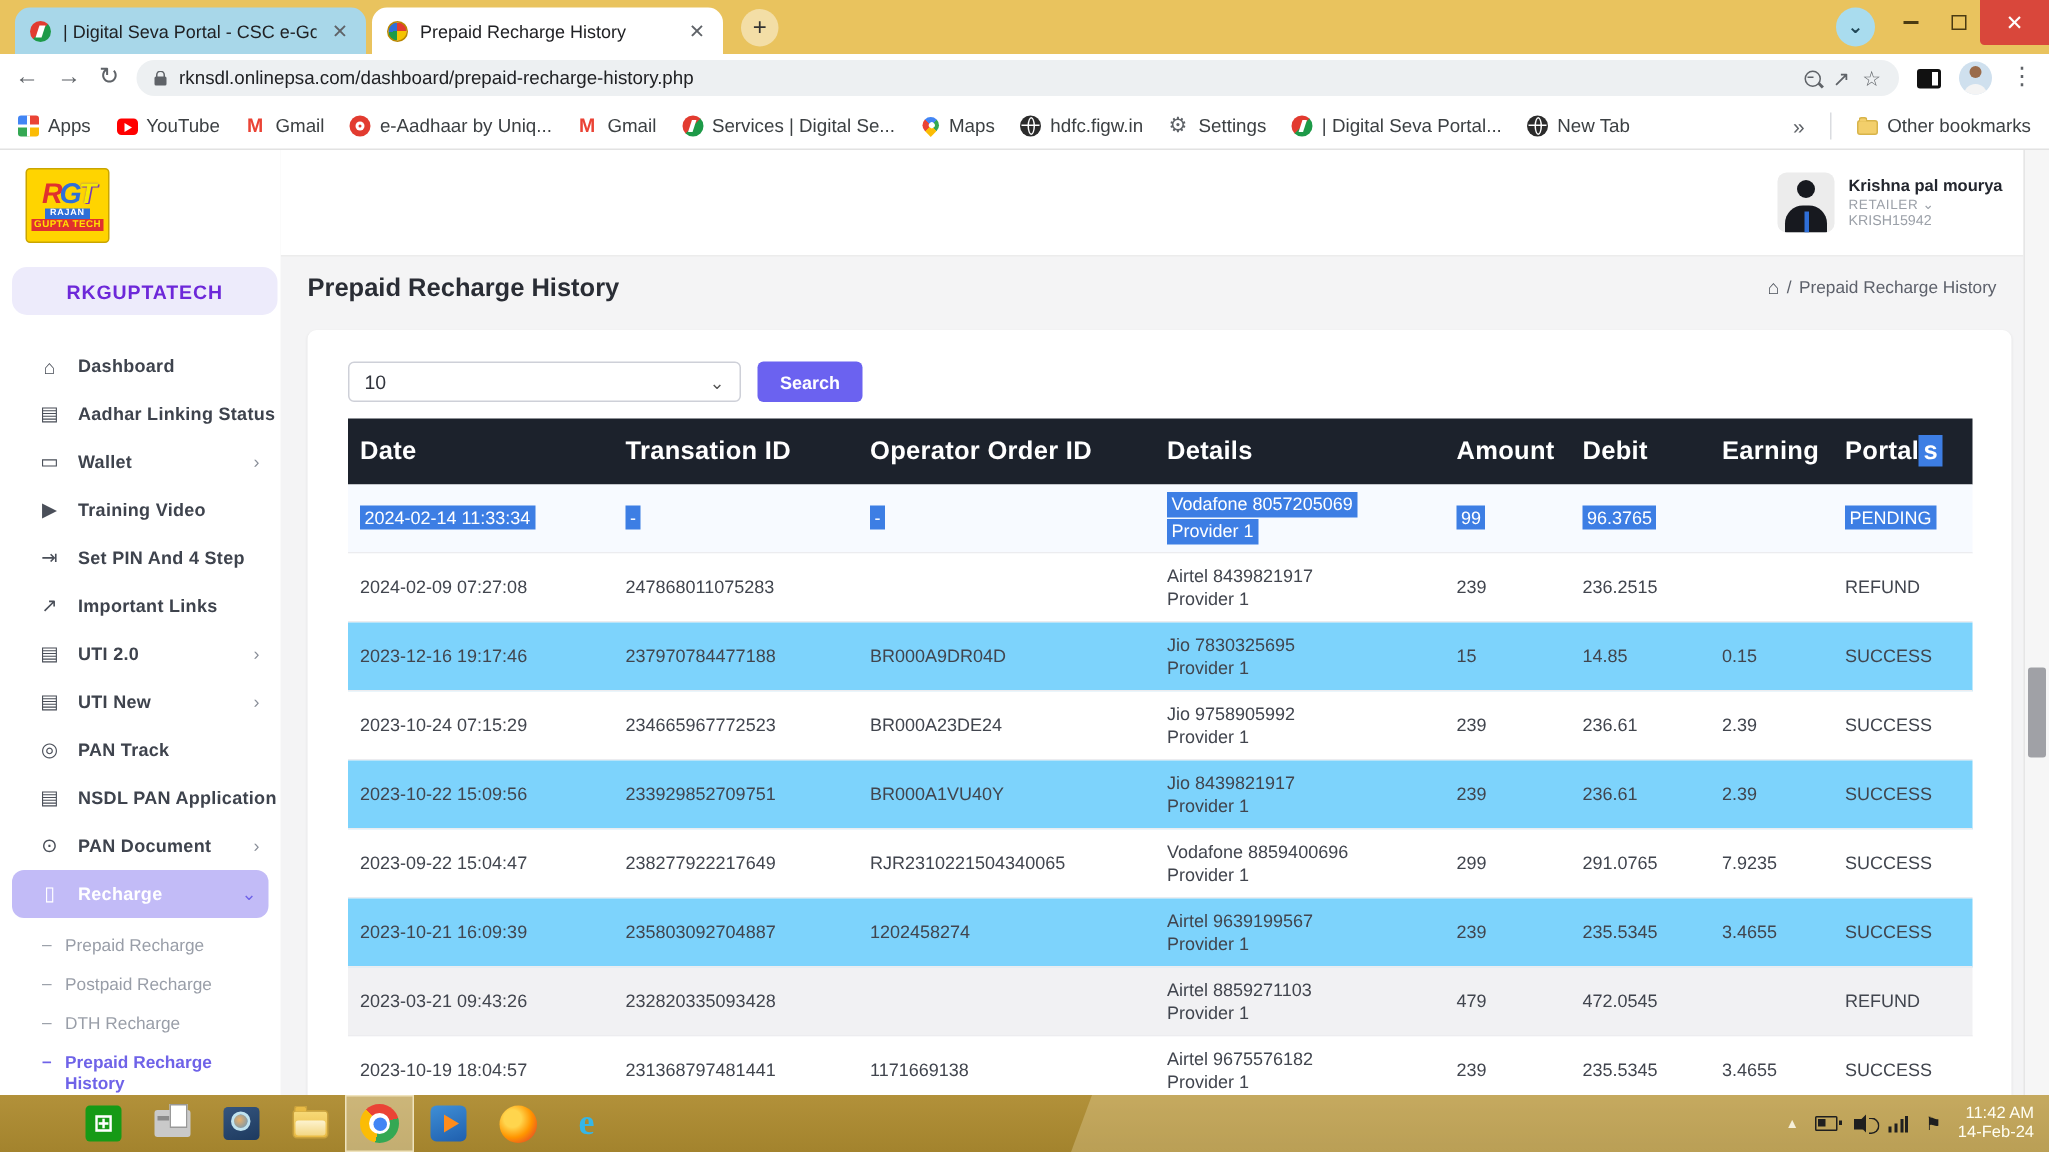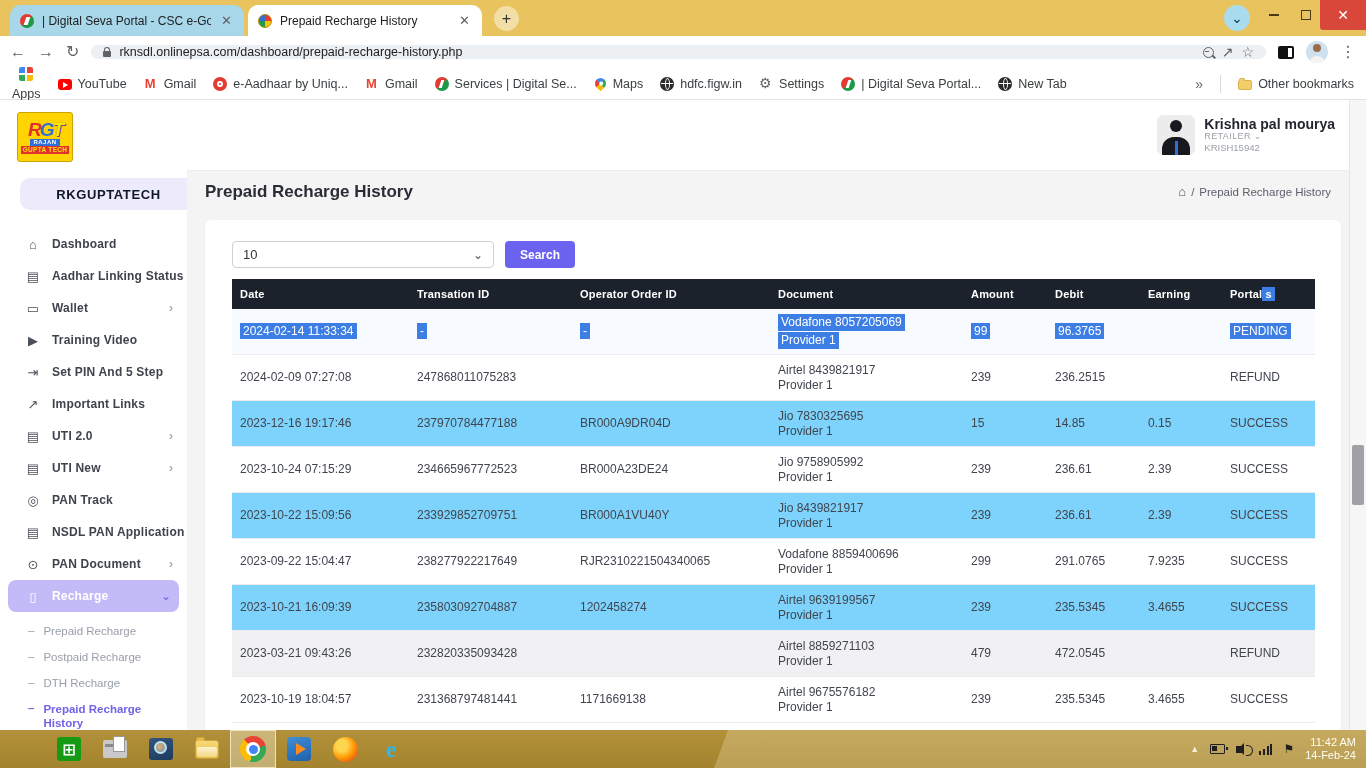--- a/index.html
+++ b/index.html
@@ -23,21 +23,21 @@
     display:flex;align-items:center;justify-content:center;color:#1f4656;font-size:13px;font-weight:700;}
   .win-btn{position:absolute;top:0;height:30px;display:flex;align-items:center;justify-content:center;}
   .win-min{right:78px;width:28px;}
   .win-min i{display:block;width:10px;height:2px;background:#4a3b12;}
   .win-max{right:46px;width:28px;}
   .win-max i{display:block;width:8px;height:8px;border:1.6px solid #4a3b12;position:relative;background:#e9c35e;}
   .win-max i::before{content:"";position:absolute;left:2px;top:-4px;width:8px;height:8px;border:1.6px solid #4a3b12;z-index:-1;}
   .win-close{right:0;width:46px;background:#d9473b;border-radius:0 0 0 3px;color:#fff;font-size:14px;}
   .toolbar{position:absolute;top:36px;left:0;right:0;height:32px;background:#fff;display:flex;align-items:center;padding:0 10px;gap:12px;box-sizing:border-box;}
   .nav-ico{font-size:16px;color:#5f6368;line-height:1;}
-  .addr{flex:1;height:14px;background:#edf0f2;border-radius:12px;display:flex;align-items:center;gap:8px;padding:0 12px;box-sizing:border-box;}
+  .addr{flex:1;height:24px;background:#edf0f2;border-radius:12px;display:flex;align-items:center;gap:8px;padding:0 12px;box-sizing:border-box;}
   .lock{width:8px;height:6px;background:#5f6368;border-radius:1px;position:relative;margin-top:3px;flex:none;}
   .lock::before{content:"";position:absolute;top:-4px;left:1px;width:4px;height:4px;border:1.5px solid #5f6368;border-bottom:none;border-radius:3px 3px 0 0;}
   .url{font-size:12.5px;color:#202124;flex:1;white-space:nowrap;overflow:hidden;}
   .addr-ico{font-size:14px;color:#5f6368;line-height:1;}
   .zoomout{width:9px;height:9px;border:1.6px solid #5f6368;border-radius:50%;position:relative;flex:none;}
   .zoomout::before{content:"";position:absolute;left:1.5px;top:3px;width:4px;height:1.6px;background:#5f6368;}
   .zoomout::after{content:"";position:absolute;left:8px;top:8px;width:4px;height:1.6px;background:#5f6368;transform:rotate(45deg);}
   .panel-ico{width:16px;height:13px;background:#111;border-radius:2px;position:relative;flex:none;}
   .panel-ico::after{content:"";position:absolute;right:2px;top:2px;bottom:2px;width:4px;background:#fff;}
   .mini-avatar{width:22px;height:22px;border-radius:50%;background:#cfe0ee;position:relative;overflow:hidden;flex:none;}
@@ -70,58 +70,58 @@
   .bm-more{margin-left:auto;font-size:14px;color:#5f6368;}
   .bm-sep{width:1px;height:18px;background:#dadce0;}
   
   .sidebar{position:absolute;top:100px;left:0;width:187px;bottom:38px;background:#fff;z-index:3;overflow:hidden;}
   .logo-box{position:absolute;left:17px;top:12px;width:54px;height:48px;background:#ffd400;border:1px solid #caa500;border-radius:3px;
     display:flex;flex-direction:column;align-items:center;justify-content:center;overflow:hidden;}
   .logo-letters{font-size:19px;font-weight:900;line-height:18px;letter-spacing:-2px;font-style:italic;}
   .logo-letters .l1{color:#e0312e;}.logo-letters .l2{color:#2f6fd8;}.logo-letters .l3{color:#f7ea00;text-shadow:0 0 1px #7a3ab5,1px 1px 0 #7a3ab5;}
   .logo-rajan{font-size:6px;font-weight:900;color:#fff;background:#2f6fd8;padding:0 3px;line-height:7px;letter-spacing:.5px;}
   .logo-gupta{font-size:6.5px;font-weight:900;color:#ffe000;background:#e0312e;padding:0 2px;line-height:8px;letter-spacing:.3px;}
-  .brand-pill{position:absolute;left:20px;top:78px;width:177px;height:32px;background:#edebfb;border-radius:10px;
-    display:flex;align-items:center;justify-content:center;color:#0f172a;font-weight:700;font-size:13px;letter-spacing:.6px;box-sizing:border-box;}
+  .brand-pill{position:absolute;left:8px;top:78px;width:177px;height:32px;background:#edebfb;border-radius:10px;
+    display:flex;align-items:center;justify-content:center;color:#6d28d9;font-weight:700;font-size:13px;letter-spacing:.6px;box-sizing:border-box;}
   .menu{position:absolute;left:0;right:0;top:128px;}
   .sitem{height:32px;display:flex;align-items:center;gap:10px;padding:0 14px 0 24px;color:#3e434d;cursor:pointer;}
   .sico{width:18px;font-size:13px;color:#4a4f59;text-align:center;flex:none;}
   .slabel{font-size:12px;font-weight:700;letter-spacing:.2px;white-space:nowrap;}
   .schev{margin-left:auto;font-size:12px;color:#8a8f99;}
   .sitem.active{background:#c2bbf7;border-radius:8px;margin:0 8px;padding:0 8px 0 16px;}
   .sitem.active .sico,.sitem.active .slabel{color:#fff;}
   .sitem.active .schev{color:#6f63e8;}
   .submenu{position:absolute;left:0;right:0;top:518px;}
   .ssub{display:flex;gap:9px;padding:6px 10px 6px 28px;font-size:11.5px;color:#999ea8;align-items:flex-start;cursor:pointer;}
   .ssub .dash{flex:none;}
   .ssub.active{color:#6f63e8;font-weight:700;}
   .ssub .ssub-label{max-width:118px;line-height:14px;}
   .main{position:absolute;left:187px;top:100px;right:17px;bottom:38px;background:#f4f4f5;overflow:hidden;}
   .app-header{position:absolute;left:0;right:0;top:0;height:70px;background:#fff;}
   .userbox{position:absolute;right:14px;top:15px;display:flex;gap:9px;align-items:center;cursor:pointer;}
   .user-avatar{width:38px;height:40px;border-radius:6px;background:#ececec;position:relative;overflow:hidden;flex:none;}
   .user-avatar::before{content:"";position:absolute;top:5px;left:13px;width:12px;height:12px;border-radius:50%;background:#17191f;}
   .user-avatar::after{content:"";position:absolute;bottom:0;left:5px;width:28px;height:18px;border-radius:12px 12px 0 0;background:#17191f;}
   .user-tie{position:absolute;left:17.5px;bottom:0;width:3px;height:14px;background:#2f6fd8;z-index:1;}
-  .user-name{font-size:14px;font-weight:700;color:#23262e;line-height:13px;}
+  .user-name{font-size:11px;font-weight:700;color:#23262e;line-height:13px;}
   .user-role{font-size:9px;color:#9ba0a8;letter-spacing:.4px;line-height:11px;}
   .user-id{font-size:9.5px;color:#9ba0a8;line-height:11px;}
   .titlebar{position:absolute;left:0;right:0;top:70px;height:42px;display:flex;align-items:center;justify-content:space-between;padding:0 18px;box-sizing:border-box;border-top:1px solid #ececec;}
   .page-title{font-size:17px;font-weight:700;color:#2a2d35;}
   .breadcrumb{display:flex;align-items:center;gap:5px;font-size:11.5px;color:#5d616b;}
   .bc-home{font-size:13px;color:#4a4f59;}
   .card{position:absolute;left:18px;top:120px;width:1136px;height:640px;background:#fff;border-radius:6px;box-shadow:0 1px 2px rgba(0,0,0,.07);}
   .pagesize{position:absolute;left:27px;top:21px;width:262px;height:27px;border:1px solid #ced0d8;border-radius:4px;background:#fff;
     display:flex;align-items:center;padding:0 10px;font-size:13px;color:#32353d;box-sizing:border-box;justify-content:space-between;cursor:pointer;}
   .pagesize .chev{color:#555;font-size:12px;}
   .search-btn{position:absolute;left:300px;top:21px;width:70px;height:27px;background:#6b62f0;border:none;border-radius:4px;
     color:#fff;font-size:12px;font-weight:700;font-family:inherit;cursor:pointer;}
   .rtable{position:absolute;left:27px;top:59px;width:1083px;}
   .thead,.trow{display:grid;grid-template-columns:177px 163px 198px 193px 84px 93px 82px 93px;}
-  .thead{background:#1c222c;color:#fff;height:30px;align-items:center;font-size:11px;font-weight:700;letter-spacing:.2px;}
+  .thead{background:#1c222c;color:#fff;height:44px;align-items:center;font-size:17px;font-weight:700;letter-spacing:.2px;}
   .thead > div{padding-left:8px;white-space:nowrap;}
   .trow{height:45px;align-items:center;border-bottom:1px solid #ececef;font-size:12px;color:#41454e;}
   .trow > div{padding-left:8px;line-height:15px;}
   .det-line{display:block;}
   .shade-sel{background:#f7faff;}.shade-a{background:#fff;}.shade-b{background:#7dd3fc;}.shade-c{background:#f1f1f3;}
   .sel{background:#3d7ee4;color:#fff;padding:1px 3px;}
   .det-line .sel{display:inline-block;margin:0.5px 0;}
   .scrollbar{position:absolute;top:100px;right:0;width:17px;bottom:38px;background:#f6f6f6;border-left:1px solid #e6e6e6;box-sizing:border-box;z-index:4;}
   .thumb{position:absolute;left:2px;right:2px;top:345px;height:60px;background:#a0a1a6;border-radius:2px;}
   
@@ -207,21 +207,21 @@
     <span class="nav-ico">⋮</span>
   </div>
 
   <div class="bookmarks">
     <span class="bm-more" style="margin-left:auto;order:98;">»</span>
     <span class="bm-sep" style="order:99;"></span>
     <span class="bm" style="order:100;">
       <span class="bi i-folder"></span>
       <span>Other bookmarks</span>
     </span>
-  <span class="bm" style="order: 0; flex-direction: column;">
+  <span class="bm" style="order: 0;">
     <span class="bi i-apps-grid"></span>
     <span class="bm-label">Apps</span>
   </span>
       <span class="bm" style="order: 1;">
     <span class="bi i-youtube"></span>
     <span class="bm-label">YouTube</span>
   </span>
       <span class="bm" style="order: 2;">
     <span class="bi i-gmail"></span>
     <span class="bm-label">Gmail</span>
@@ -283,21 +283,21 @@
     <span class="slabel">Wallet</span>
     <span class="schev">›</span>
   </div>
         <div class="sitem">
     <span class="sico">▶</span>
     <span class="slabel">Training Video</span>
     <span class="schev"></span>
   </div>
         <div class="sitem">
     <span class="sico">⇥</span>
-    <span class="slabel">Set PIN And 5 Step</span>
+    <span class="slabel">Set PIN And 4 Step</span>
     <span class="schev"></span>
   </div>
         <div class="sitem">
     <span class="sico">↗</span>
     <span class="slabel">Important Links</span>
     <span class="schev"></span>
   </div>
         <div class="sitem">
     <span class="sico">▤</span>
     <span class="slabel">UTI 2.0</span>
@@ -374,21 +374,21 @@
       <div class="pagesize">
         <span>10</span>
         <span class="chev">⌄</span>
       </div>
       <button class="search-btn">Search</button>
       <div class="rtable">
         <div class="thead" id="thead">
             <div>Date</div>
             <div>Transation ID</div>
             <div>Operator Order ID</div>
-            <div>Document</div>
+            <div>Details</div>
             <div>Amount</div>
             <div>Debit</div>
             <div>Earning</div>
             <div><span>Portal</span><span class="sel">s</span></div>
           </div>
         <div id="tbody">
             <div class="trow shade-sel">
     <div class="c-date"><span class="sel">2024-02-14 11:33:34</span></div>
     <div class="c-txn"><span class="sel">-</span></div>
     <div class="c-op"><span class="sel">-</span></div>

